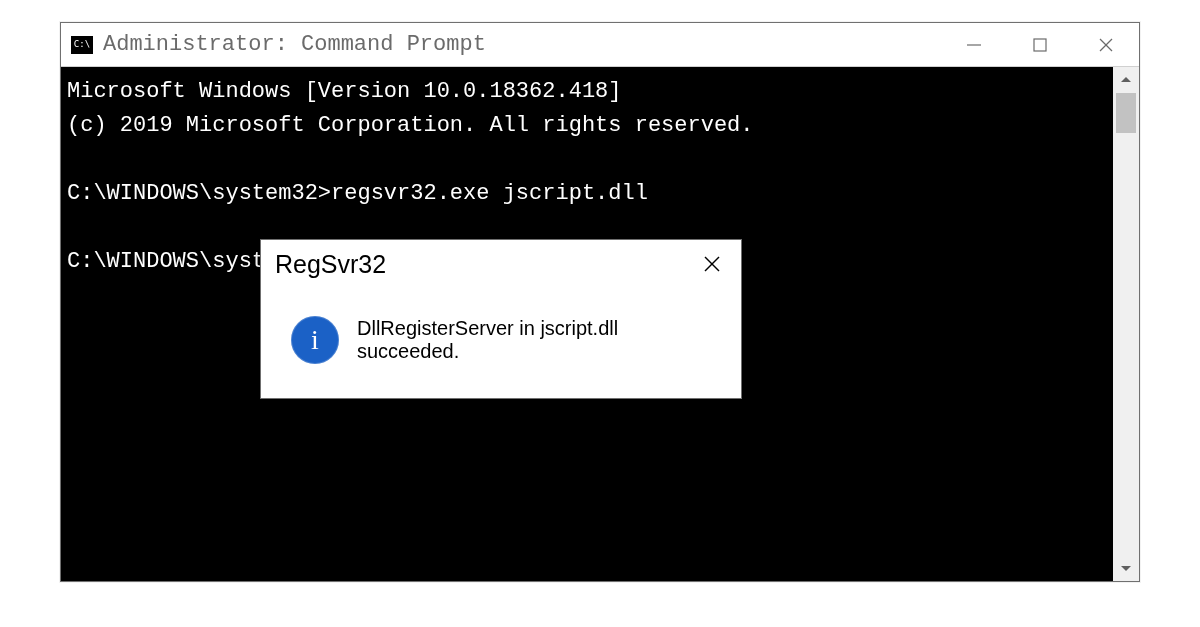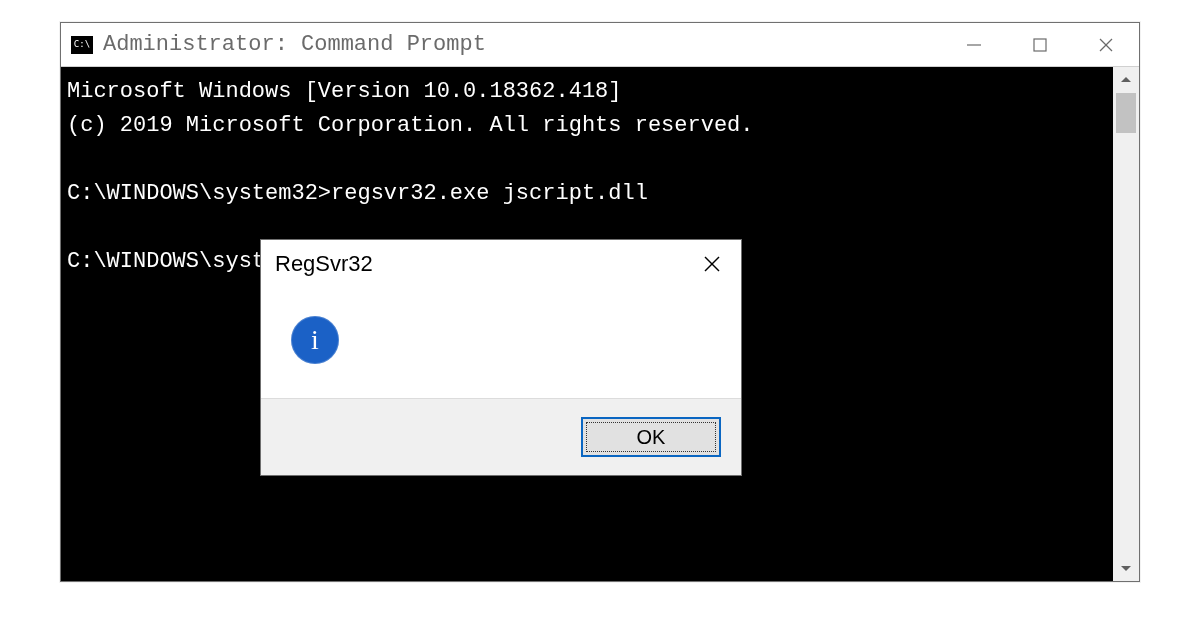--- a/index.html
+++ b/index.html
@@ -132,21 +132,21 @@
       box-shadow: 4px 4px 14px rgba(0,0,0,0.3);
     }
     .dialog-titlebar {
       height: 48px;
       display: flex;
       align-items: center;
       padding-left: 14px;
     }
     .dialog-title {
       flex: 1;
-      font-size: 22px;
+      font-size: 25px;
       color: #000000;
     }
     .dialog-close {
       width: 58px;
       height: 100%;
       display: flex;
       align-items: center;
       justify-content: center;
       cursor: pointer;
     }
@@ -265,17 +265,15 @@
       <svg viewBox="0 0 18 18">
           <line x1="2" y1="2" x2="16" y2="16"></line>
           <line x1="16" y1="2" x2="2" y2="16"></line>
         </svg>
     </div>
   </div>
   <div class="dialog-body">
     <div class="info-icon">
       <span class="info-icon-glyph">i</span>
     </div>
-  </div>
-  <div class="dialog-footer">
-    <button class="ok-button">OK</button>
+    <div class="dialog-text">DllRegisterServer in jscript.dll succeeded.</div>
   </div>
 </div>
 
 </body></html>

